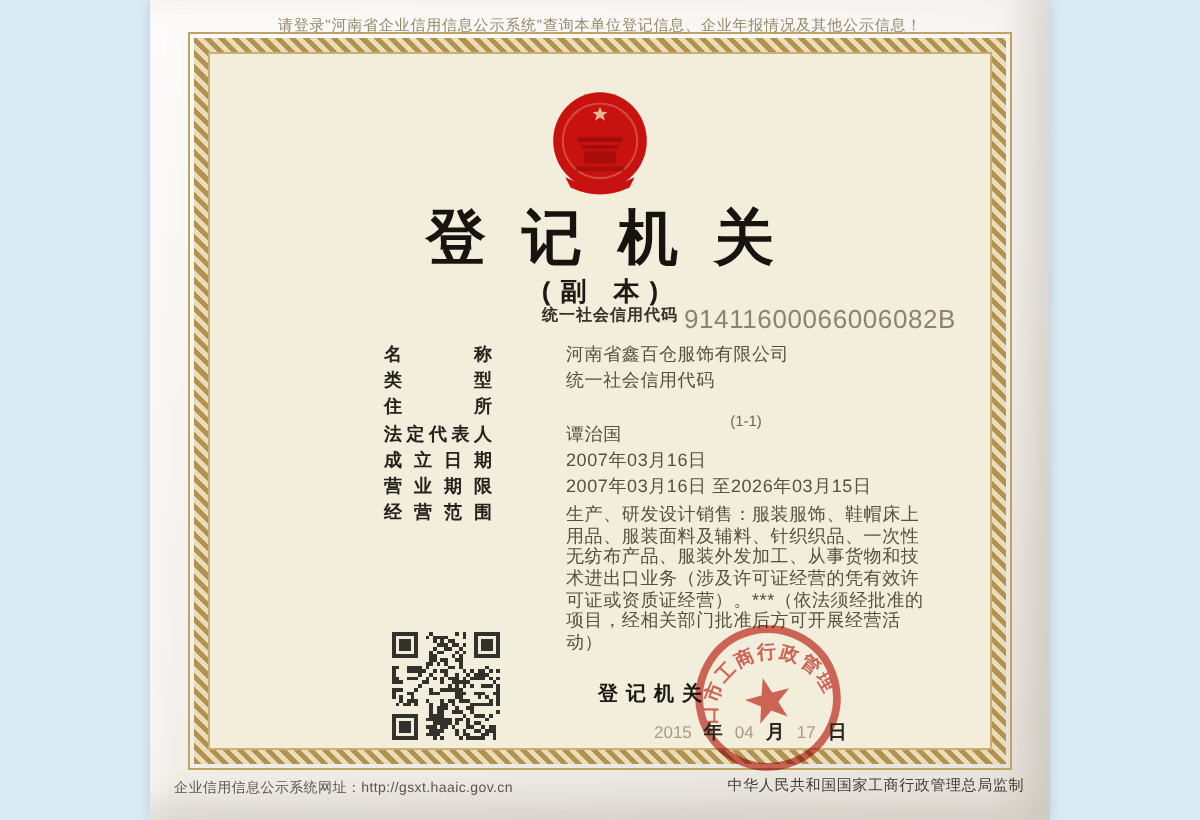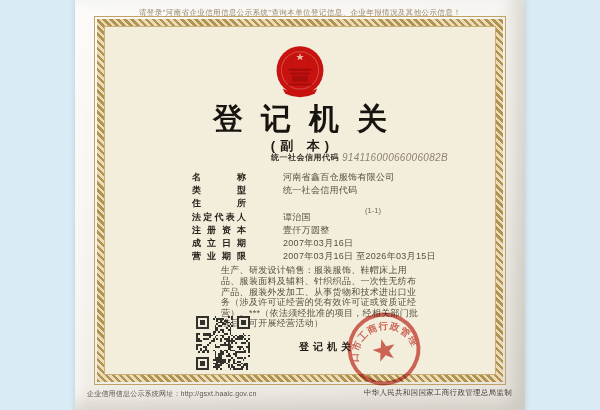--- a/index.html
+++ b/index.html
@@ -30,21 +30,21 @@
     position:absolute;top:99px;left:0;width:100%;text-align:center;
     font-size:30px;font-weight:bold;color:#17130e;
     letter-spacing:18px;padding-left:18px;box-sizing:border-box;
   }
   .subtitle{
     position:absolute;top:137px;left:0;width:100%;text-align:center;
     font-size:13px;font-weight:bold;color:#1c1812;letter-spacing:5px;padding-left:5px;box-sizing:border-box;
   }
   .code-row{position:absolute;left:196px;top:152px;display:flex;gap:3px;align-items:flex-start;}
   .code-label{font-size:8px;font-weight:bold;color:#36322a;letter-spacing:.5px;}
-  .code-value{font-size:10px;color:#8d8270;letter-spacing:.3px;font-style:italic;}
+  .code-value{font-size:13px;color:#8d8270;letter-spacing:.3px;}
   .page-no{position:absolute;left:213px;top:162px;width:182px;text-align:center;padding-right:12px;font-size:7.5px;color:#6e675a;box-sizing:border-box;margin-top:44px;}
   .fields{position:absolute;left:117px;top:173px;width:270px;}
   .frow{display:flex;margin-bottom:3.6px;line-height:9.6px;}
   .flabel{
     width:54px;flex:0 0 54px;margin-right:8px;
     font-size:9px;font-weight:bold;color:#26221c;
     text-align:justify;text-align-last:justify;
   }
   .fvalue{font-size:9px;color:#56503f;letter-spacing:.3px;margin-left:29px;}
   .fvalue.scope{width:198px;line-height:10.6px;}
@@ -96,32 +96,29 @@
       <span class="fvalue">统一社会信用代码</span>
     </div>
     <div class="frow">
       <span class="flabel">住所</span>
     </div>
     <div class="frow">
       <span class="flabel">法定代表人</span>
       <span class="fvalue">谭治国</span>
     </div>
     <div class="frow">
-      <span class="flabel">注册资本</span>
-      <span class="fvalue">壹仟万圆整</span>
-    </div>
-    <div class="frow">
       <span class="flabel">成立日期</span>
       <span class="fvalue">2007年03月16日</span>
     </div>
     <div class="frow">
       <span class="flabel">营业期限</span>
       <span class="fvalue">2007年03月16日 至2026年03月15日</span>
     </div>
     <div class="frow">
+      <span class="flabel">经营范围</span>
       <span class="fvalue scope">生产、研发设计销售：服装服饰、鞋帽床上用品、服装面料及辅料、针织织品、一次性无纺布产品、服装外发加工、从事货物和技术进出口业务（涉及许可证经营的凭有效许可证或资质证经营）。***（依法须经批准的项目，经相关部门批准后方可开展经营活动）</span>
     </div>
   </div>
 
   <svg class="qr" viewBox="0 0 29 29" style="shape-rendering:crispEdges;">
     <g fill="#33312c">
       <rect x="0" y="0" width="7" height="7"></rect>
         <rect x="1" y="1" width="5" height="5" fill="#f1ecdb"></rect>
         <rect x="2" y="2" width="3" height="3"></rect>
       <rect x="22" y="0" width="7" height="7"></rect>
@@ -406,17 +403,25 @@
     <circle cx="50" cy="50" r="40" fill="none" stroke="#cf5148" stroke-width="4.5"></circle>
     <polygon points="50,38 53.2,47.6 63.3,47.7 55.2,53.7 58.2,63.3 50,57.5 41.8,63.3 44.8,53.7 36.7,47.7 46.8,47.6" fill="#cf5148"></polygon>
     <defs>
         <path id="sealArc" d="M 17 60 A 33 33 0 1 1 83 60" fill="none"></path>
       </defs>
     <text font-size="11" fill="#cf5148" letter-spacing="1.2" font-weight="bold">
       <textPath href="#sealArc" startOffset="50%" text-anchor="middle">周口市工商行政管理局</textPath>
     </text>
   </svg>
 
+  <div class="date-row">
+    <span class="num">2015</span>
+    <span class="lab">年</span>
+    <span class="num">04</span>
+    <span class="lab">月</span>
+    <span class="num">17</span>
+    <span class="lab">日</span>
+  </div>
 
   <div class="footer-left">企业信用信息公示系统网址：http://gsxt.haaic.gov.cn</div>
   <div class="footer-right">中华人民共和国国家工商行政管理总局监制</div>
 
 </div>
 
 </body></html>

